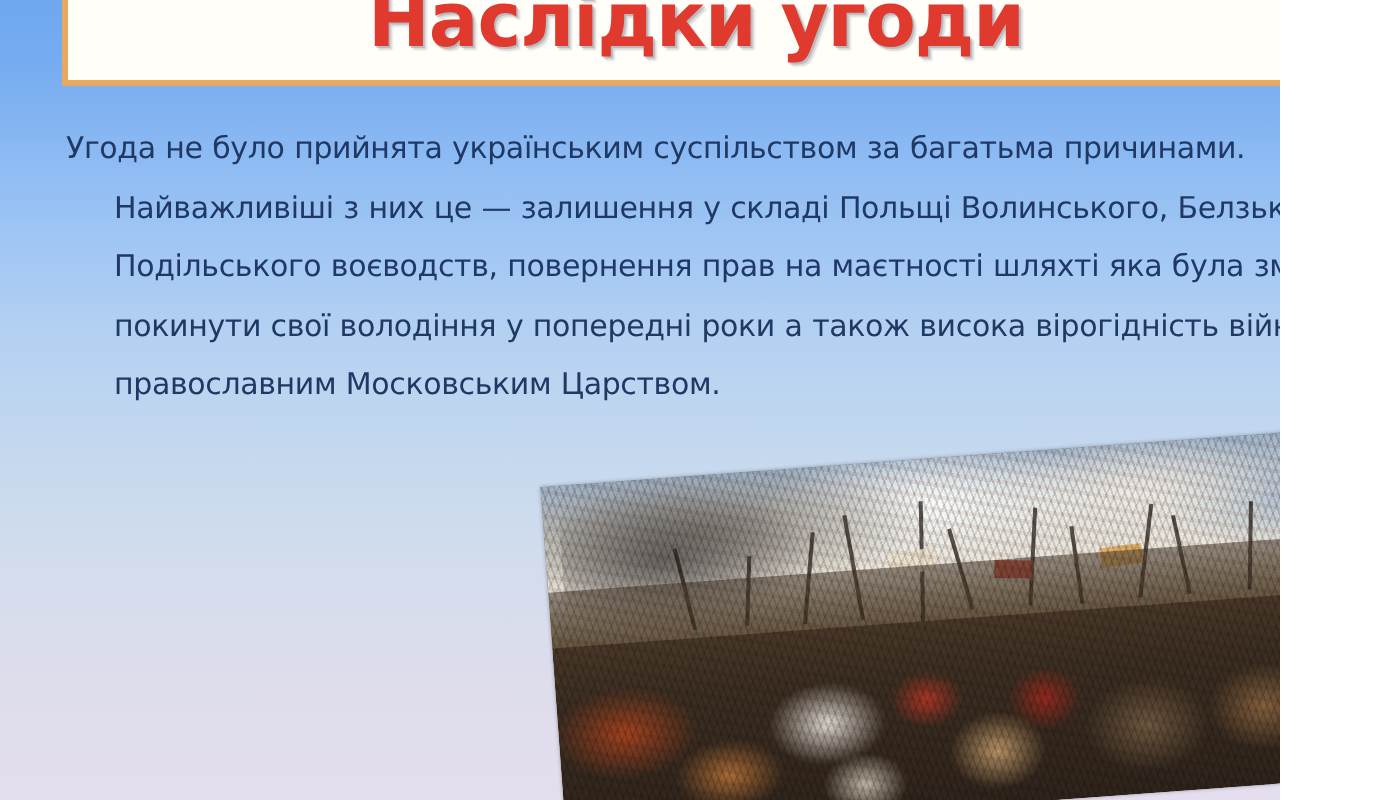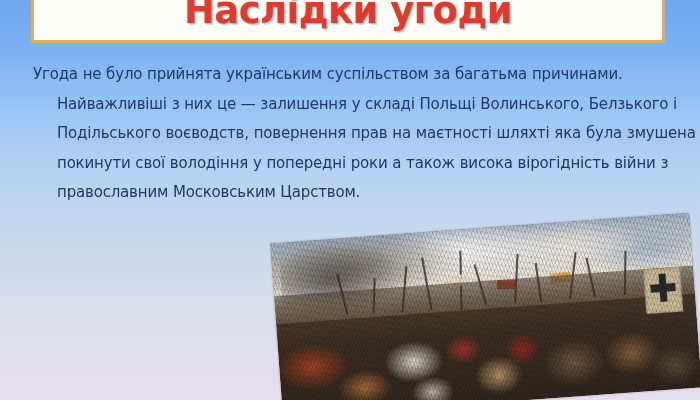--- a/index.html
+++ b/index.html
@@ -9,21 +9,21 @@
   }
   body {
     width: 700px;
     height: 400px;
     overflow: hidden;
     font-family: "Liberation Sans", sans-serif;
   }
 
   #slide {
     position: relative;
-    width: 700px;
+    width: 640px;
     height: 400px;
     overflow: hidden;
     
     background: linear-gradient(180deg,
         #6FA8F0 0%,
         #76ACF1 8%,
         #9CC4F4 28%,
         #B4D1F2 42%,
         #C6D9EE 58%,
         #D4DDEC 72%,

